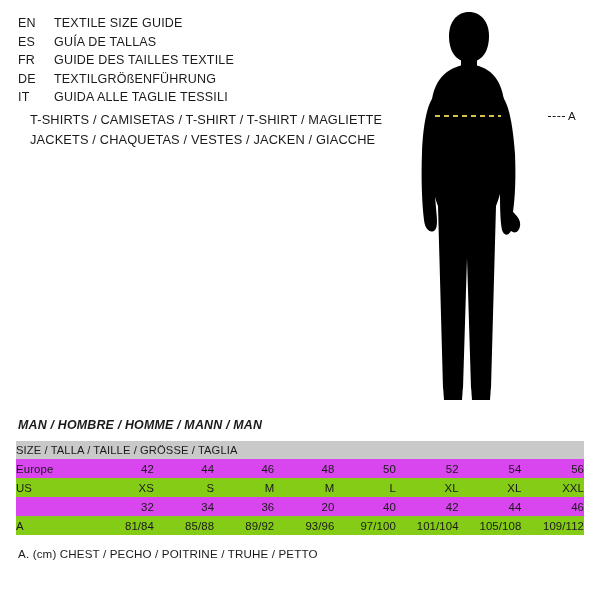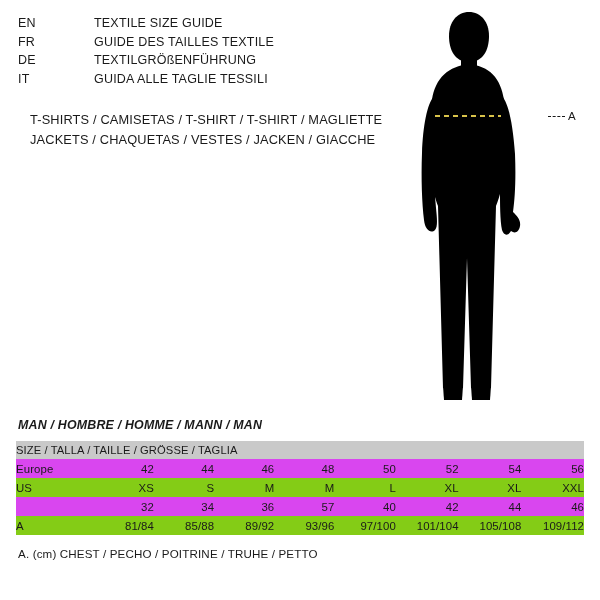--- a/index.html
+++ b/index.html
@@ -35,21 +35,20 @@
     line-height: 18.6px;
     letter-spacing: 0.2px;
     white-space: nowrap;
   }
   .lang-code {
     width: 36px;
     flex: 0 0 36px;
   }
   .lang-text {
     flex: 1 1 auto;
-    margin-left: 40px;
   }
 
   
   .category-block {
     position: absolute;
     left: 18px;
     top: 110px;
     width: 380px;
     margin-left: 12px;
   }
@@ -138,20 +137,24 @@
 </style>
 </head>
 <body>
 
 <div class="page">
 
   <div class="lang-block">
     <div class="lang-row">
       <span class="lang-code">EN</span>
       <span class="lang-text">TEXTILE SIZE GUIDE</span>
+    </div>
+    <div class="lang-row">
+      <span class="lang-code">ES</span>
+      <span class="lang-text">GUÍA DE TALLAS</span>
     </div>
     <div class="lang-row">
       <span class="lang-code">FR</span>
       <span class="lang-text">GUIDE DES TAILLES TEXTILE</span>
     </div>
     <div class="lang-row">
       <span class="lang-code">DE</span>
       <span class="lang-text">TEXTILGRÖßENFÜHRUNG</span>
     </div>
     <div class="lang-row">
@@ -225,21 +228,21 @@
         <td class="c-val">L</td>
         <td class="c-val">XL</td>
         <td class="c-val">XL</td>
         <td class="c-val">XXL</td>
       </tr>
       <tr class="row-light">
         <td class="c-label"></td>
         <td class="c-val">32</td>
         <td class="c-val">34</td>
         <td class="c-val">36</td>
-        <td class="c-val">57</td>
+        <td class="c-val">20</td>
         <td class="c-val">40</td>
         <td class="c-val">42</td>
         <td class="c-val">44</td>
         <td class="c-val">46</td>
       </tr>
       <tr class="row-dark">
         <td class="c-label">A</td>
         <td class="c-val">81/84</td>
         <td class="c-val">85/88</td>
         <td class="c-val">89/92</td>

